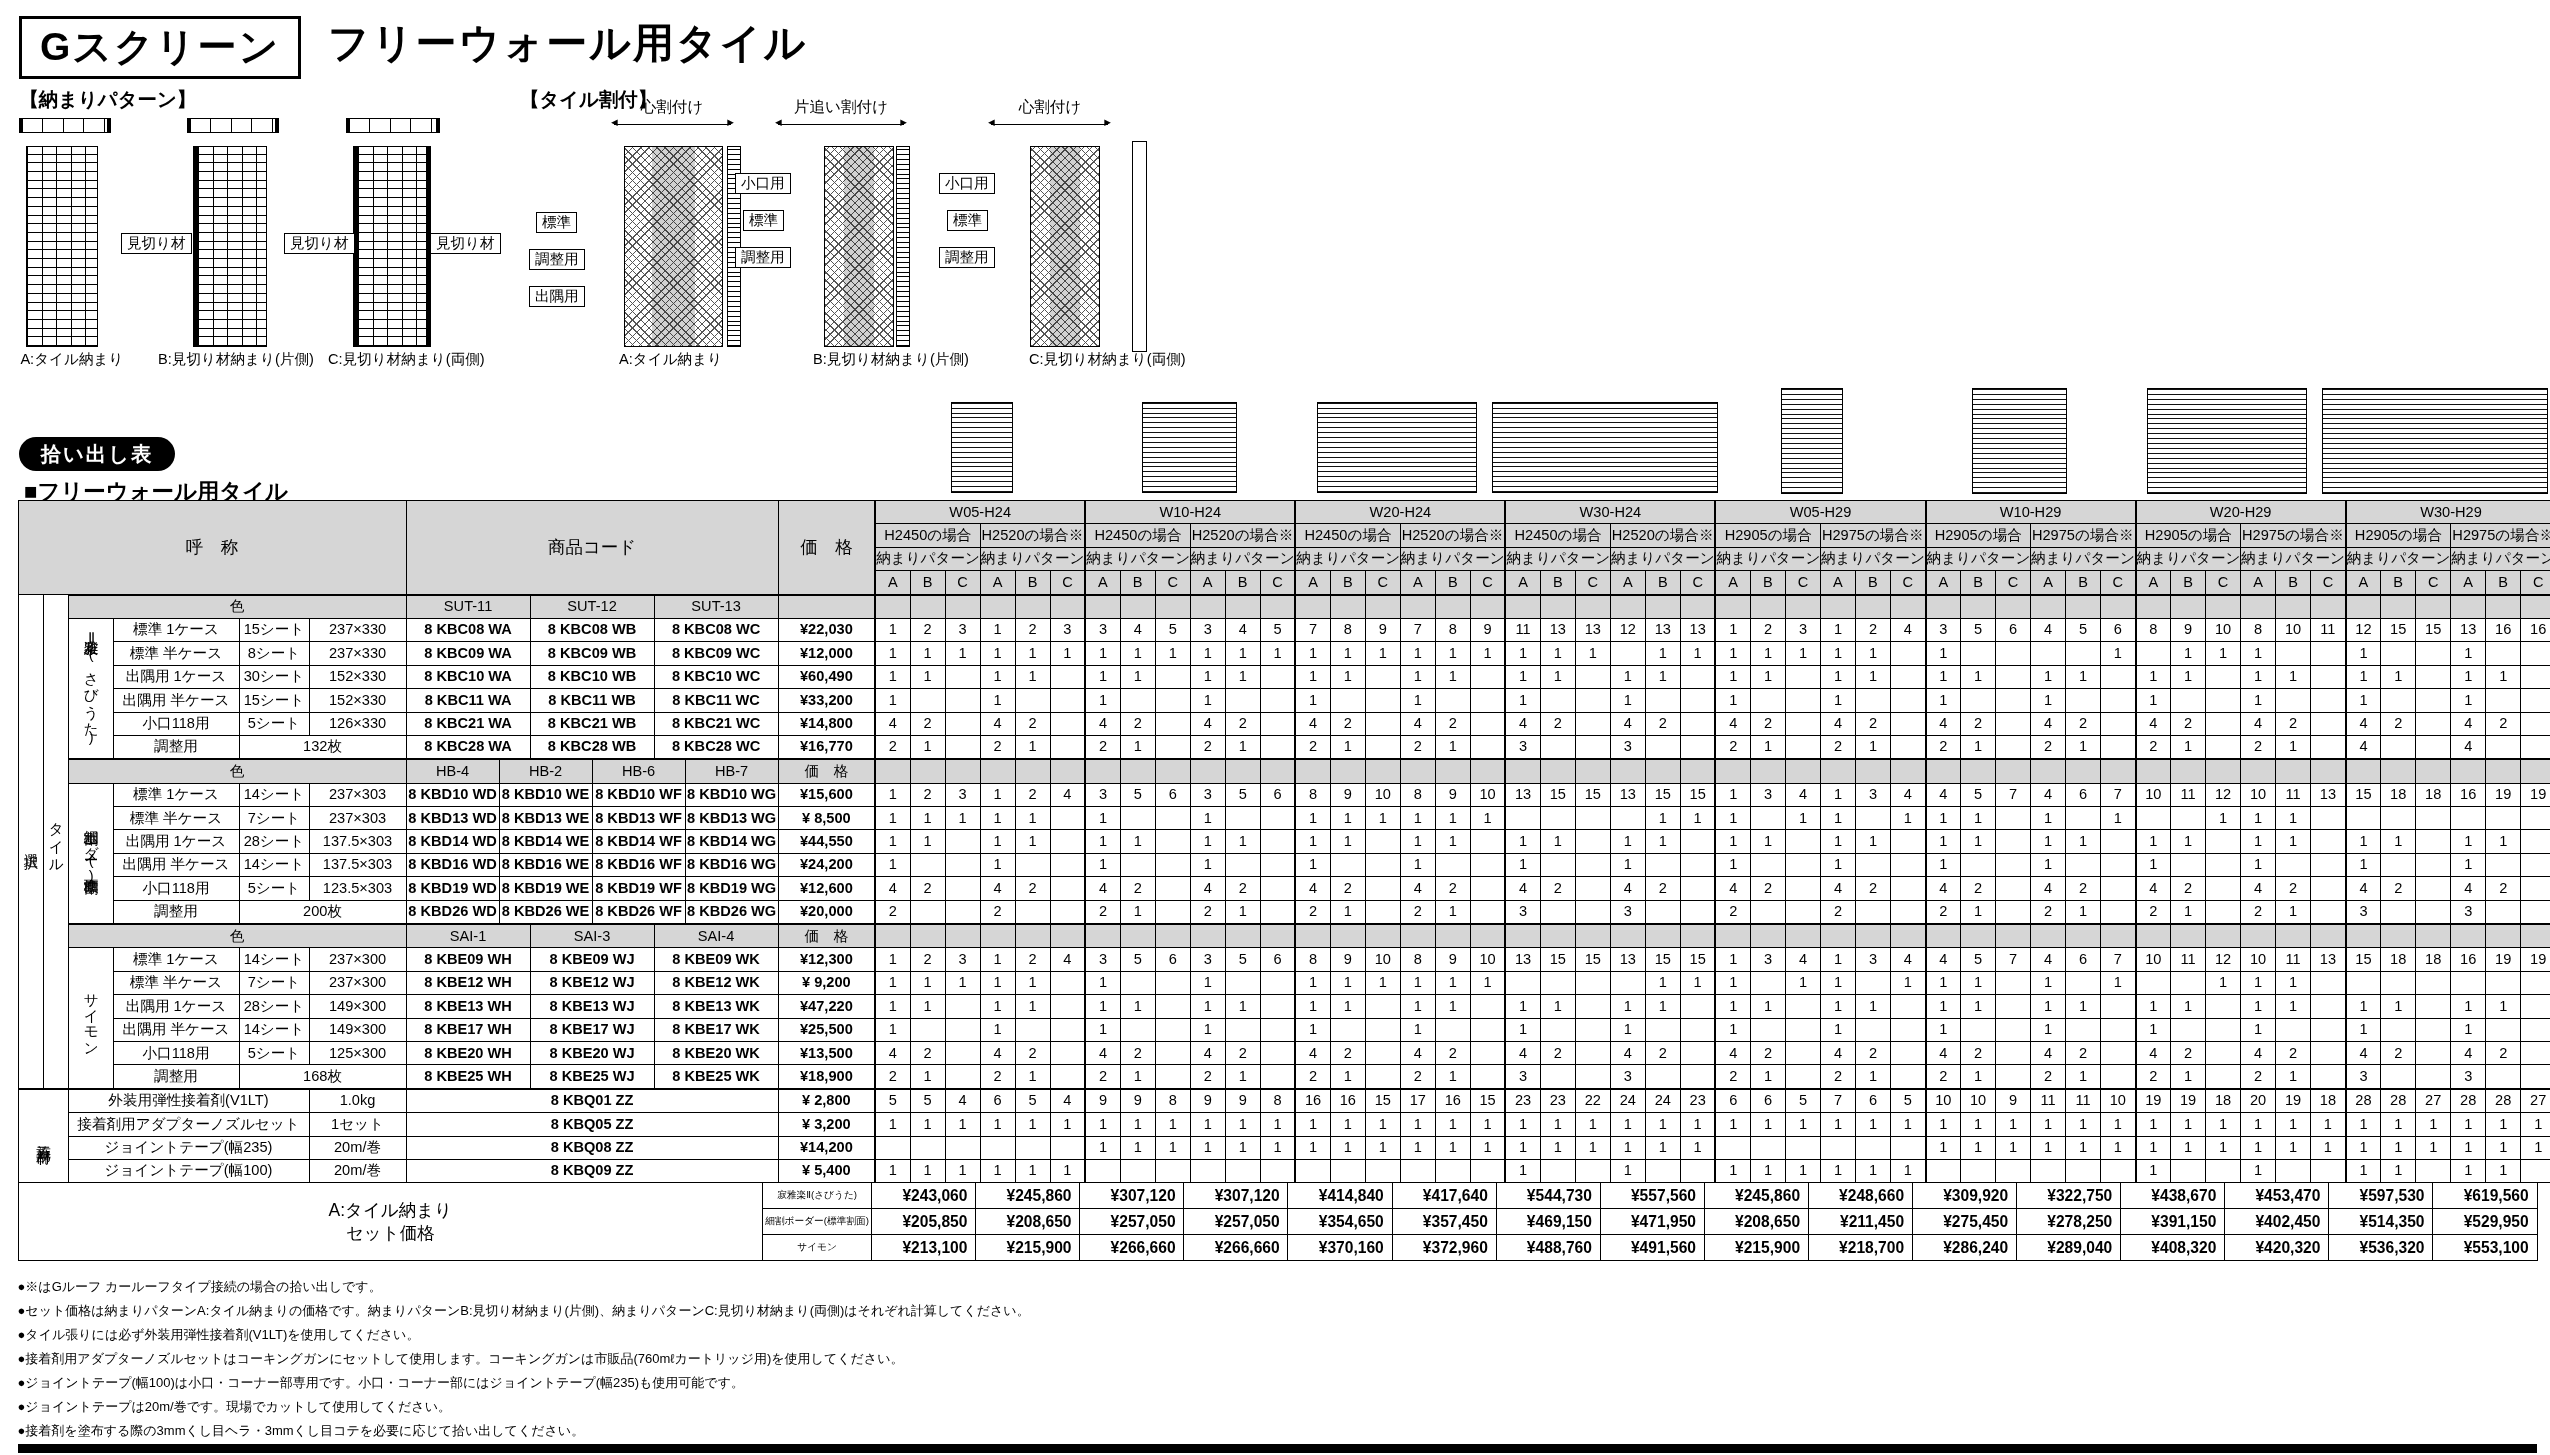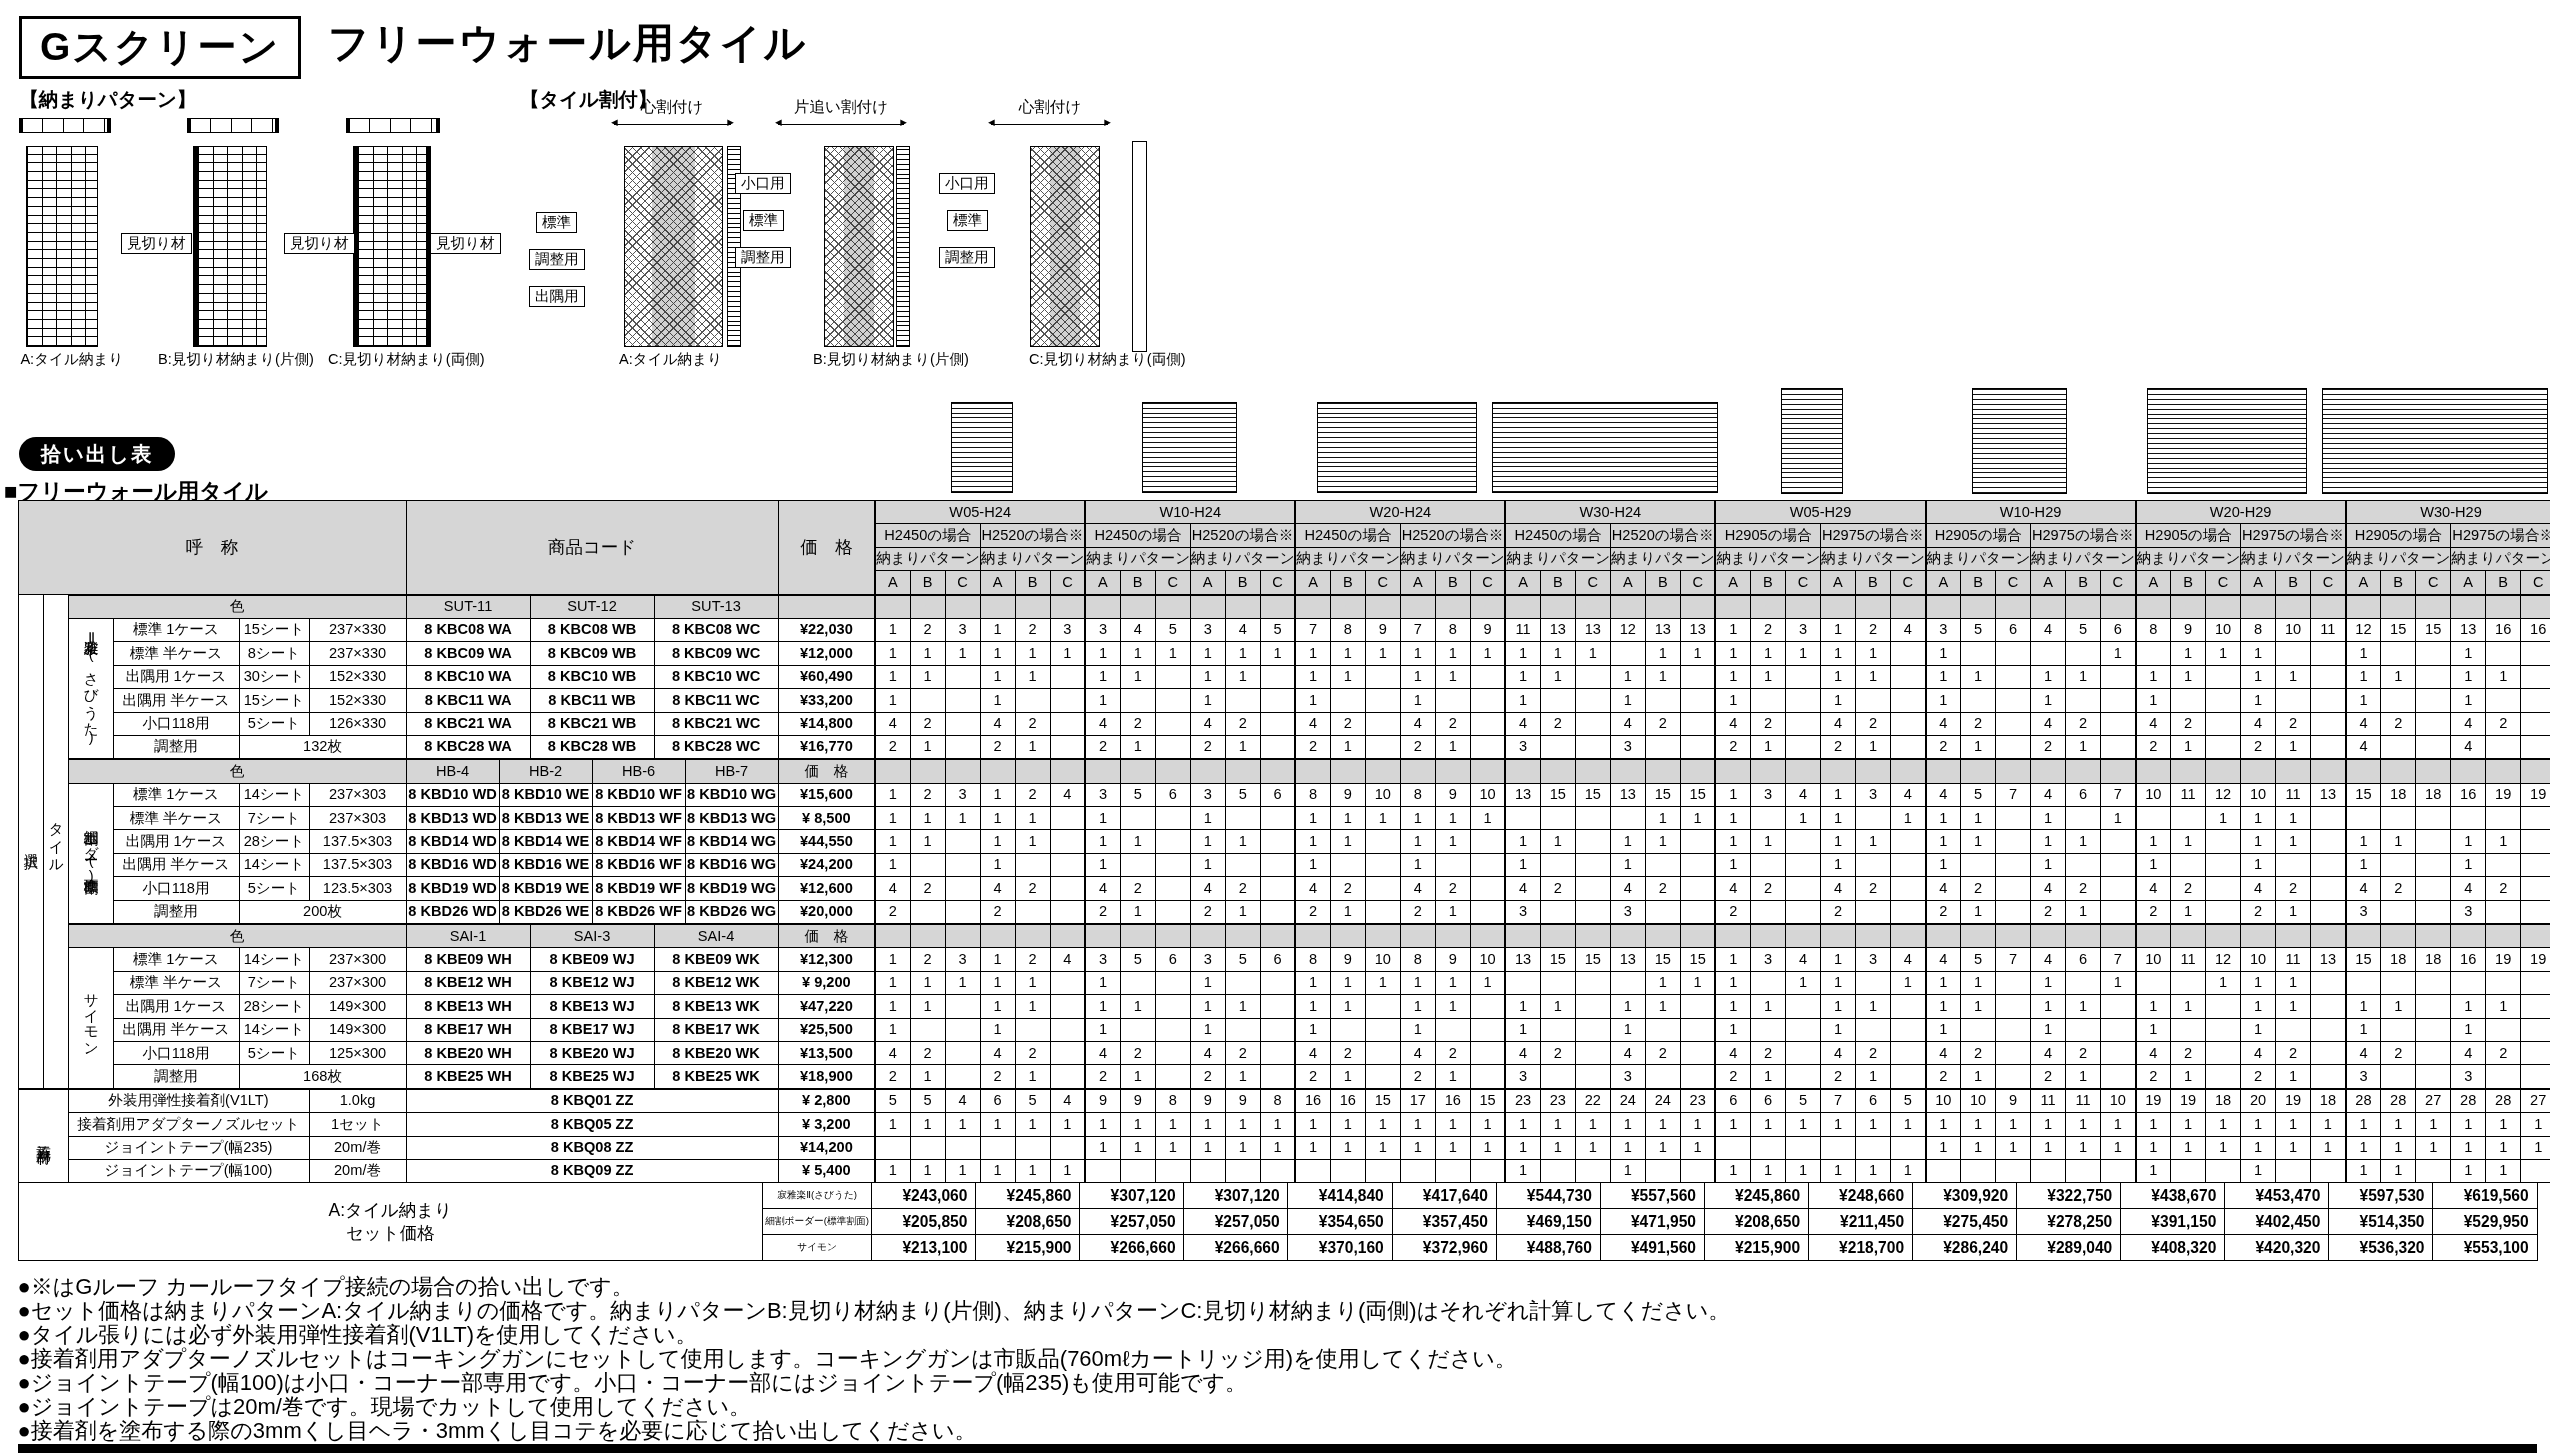--- a/index.html
+++ b/index.html
@@ -29,21 +29,21 @@
   .lblbox{position:absolute;border:1px solid #000;background:#fff;font-size:14.6px;line-height:19.4px;padding:0 4.9px;white-space:nowrap;}
   .caption{position:absolute;font-size:14.6px;white-space:nowrap;}
   .arrtitle{position:absolute;font-size:15.6px;text-align:center;}
   .arr{position:absolute;height:0;border-top:1px solid #000;}
   .arr::before{content:"◀";position:absolute;left:-2.9px;top:-7.8px;font-size:8.7px;}
   .arr::after{content:"▶";position:absolute;right:-2.9px;top:-7.8px;font-size:8.7px;}
 
   
   .pill{position:absolute;left:19.4px;top:437px;background:#000;color:#fff;border-radius:17.5px;
         padding:2.9px 21.4px;font-size:20.4px;font-weight:bold;letter-spacing:1.9px;}
-  .subtitle{position:absolute;left:4px;top:476px;font-size:22.4px;font-weight:bold;}
+  .subtitle{position:absolute;left:24px;top:476px;font-size:22.4px;font-weight:bold;}
 
   
   #thumbs{position:absolute;left:17.5px;top:381px;height:117px;}
   .thumb{position:absolute;border:1px solid #000;
          background-image:repeating-linear-gradient(0deg,#111 0 1px,#fff 1px 4.9px),
                           repeating-linear-gradient(90deg,#111 0 1px,transparent 1px 7.8px);}
   table{border-collapse:collapse;table-layout:fixed;}
   #main-table{position:absolute;left:17.5px;top:500px;width:2520px;}
   #main-table th,#main-table td{border:1px solid #000;padding:0;text-align:center;overflow:hidden;white-space:nowrap;
         font-size:14.6px;height:22.4px;line-height:1.05;}
@@ -73,21 +73,21 @@
   
   #set-table{position:absolute;left:17.5px;top:1182px;width:2520px;}
   #set-table td{border:1px solid #000;height:25px;padding:0;text-align:center;overflow:hidden;white-space:nowrap;}
   #set-table td.bigl{font-size:17.5px;line-height:1.3;border-right:1.9px solid #000;}
   #set-table td.rowl{font-size:9.7px;}
   #set-table td.val{font-weight:bold;font-size:15.6px;text-align:right;padding-right:7.8px;}
   #set-table td.grpL{border-left:1.9px solid #000;}
 
   
   #footnotes{position:absolute;left:17.5px;top:1275px;width:2517px;}
-  #footnotes div{font-size:22px;line-height:24px;}
+  #footnotes div{font-size:13px;line-height:24px;}
   .bottom-bar{position:absolute;left:17.5px;top:1444px;width:2519px;height:8.7px;background:#000;}
 </style>
 </head>
 <body>
 
 <div class="page">
 
   <div class="title-row">
     <span class="badge-box">Gスクリーン</span>
     <span class="page-title">フリーウォール用タイル</span>

